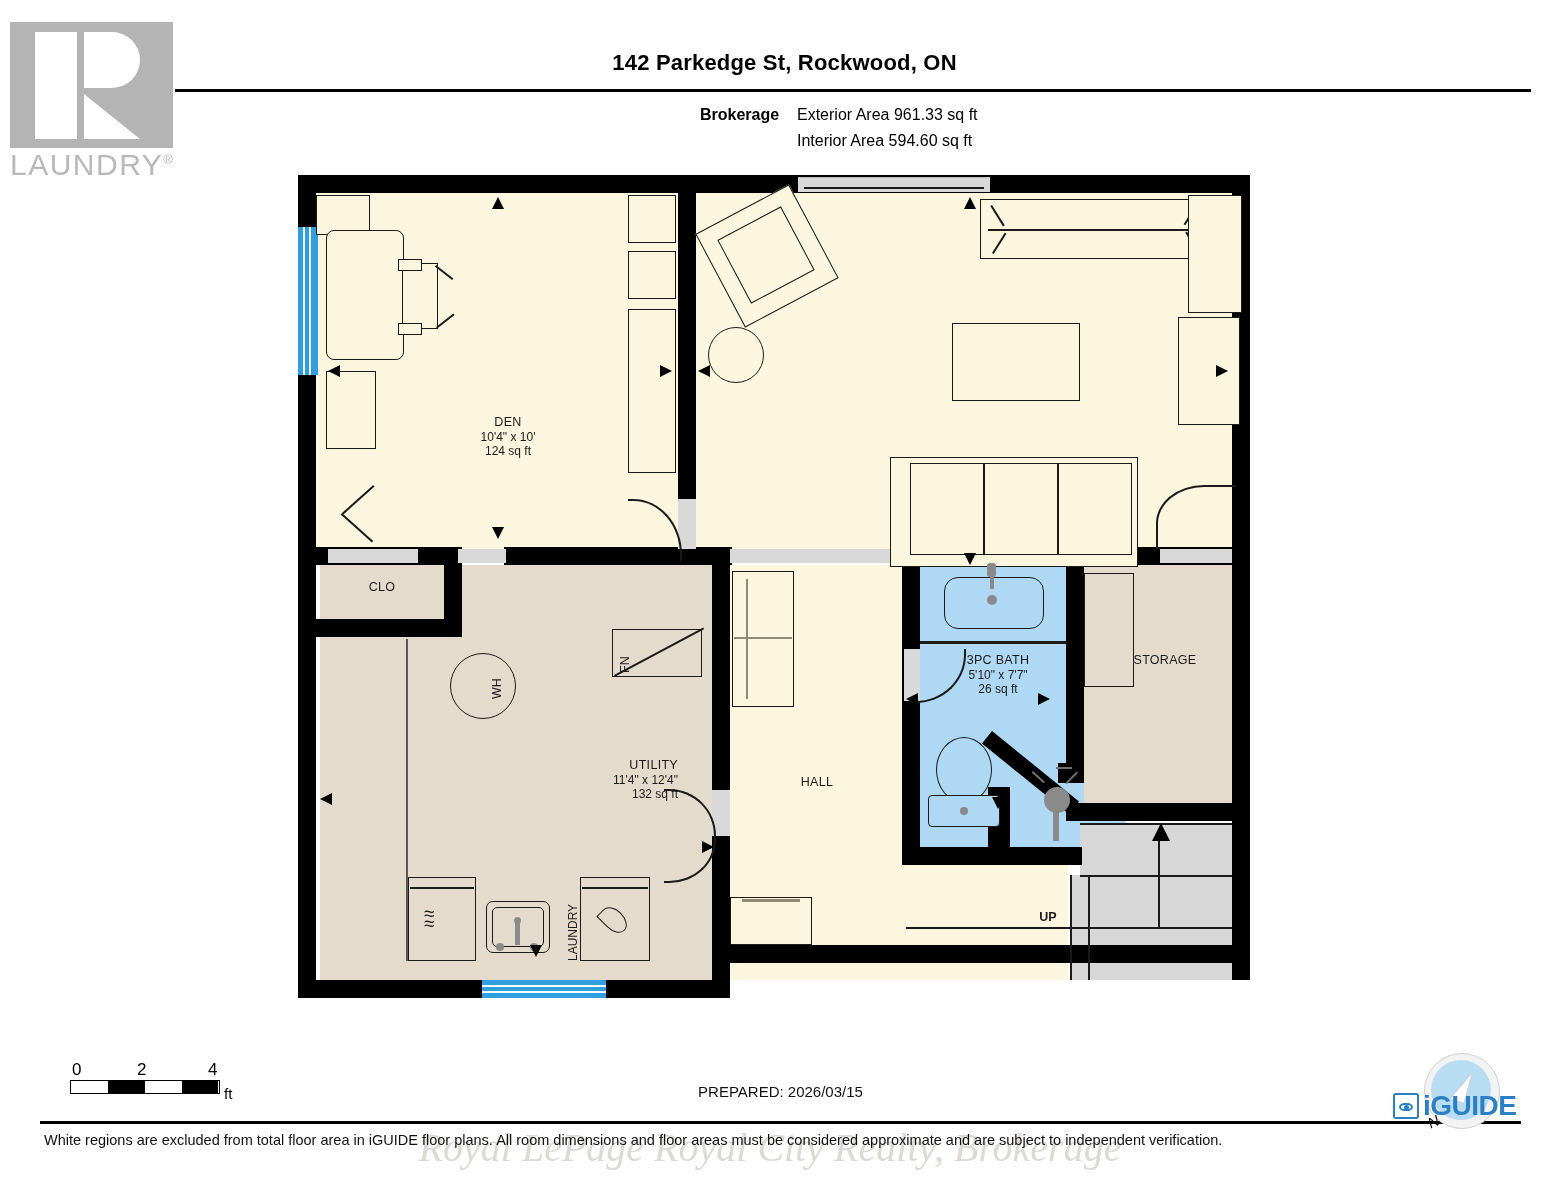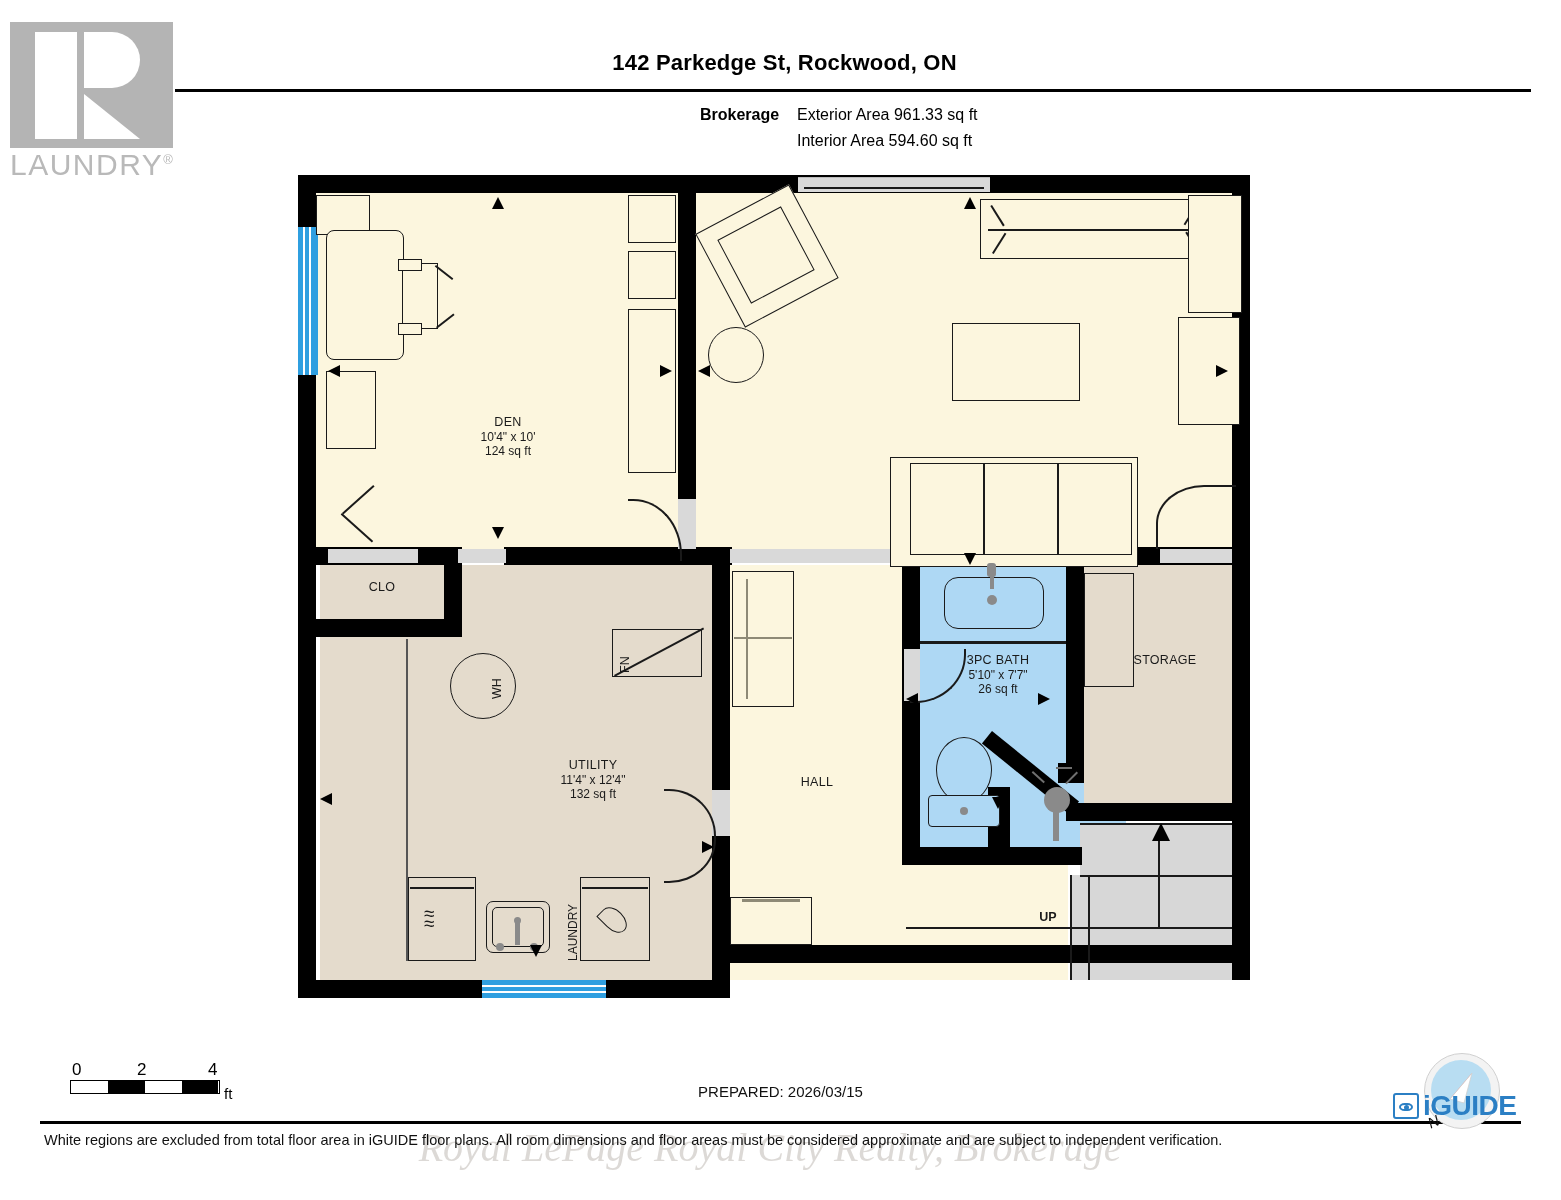--- a/index.html
+++ b/index.html
@@ -389,21 +389,21 @@
   <div class="arrow arr-down" style="left:694px; top:622px;"></div>
   <div class="arrow arr-down" style="left:232px; top:770px;"></div>
 
   <div class="rlabel" style="left:130px; top:240px; width:160px;">
     <div class="nm">DEN</div>
     <div class="dm">10'4" x 10'</div>
     <div class="sq">124 sq ft</div>
   </div>
 
 
-  <div class="rlabel" style="left:210px; top:583px; width:170px;">
+  <div class="rlabel" style="left:210px; top:583px; width:170px;text-align:right;">
     <div class="nm">UTILITY</div>
     <div class="dm">11'4" x 12'4"</div>
     <div class="sq">132 sq ft</div>
   </div>
 
   <div class="rlabel" style="left:620px; top:478px; width:160px;">
     <div class="nm">3PC BATH</div>
     <div class="dm">5'10" x 7'7"</div>
     <div class="sq">26 sq ft</div>
   </div>

